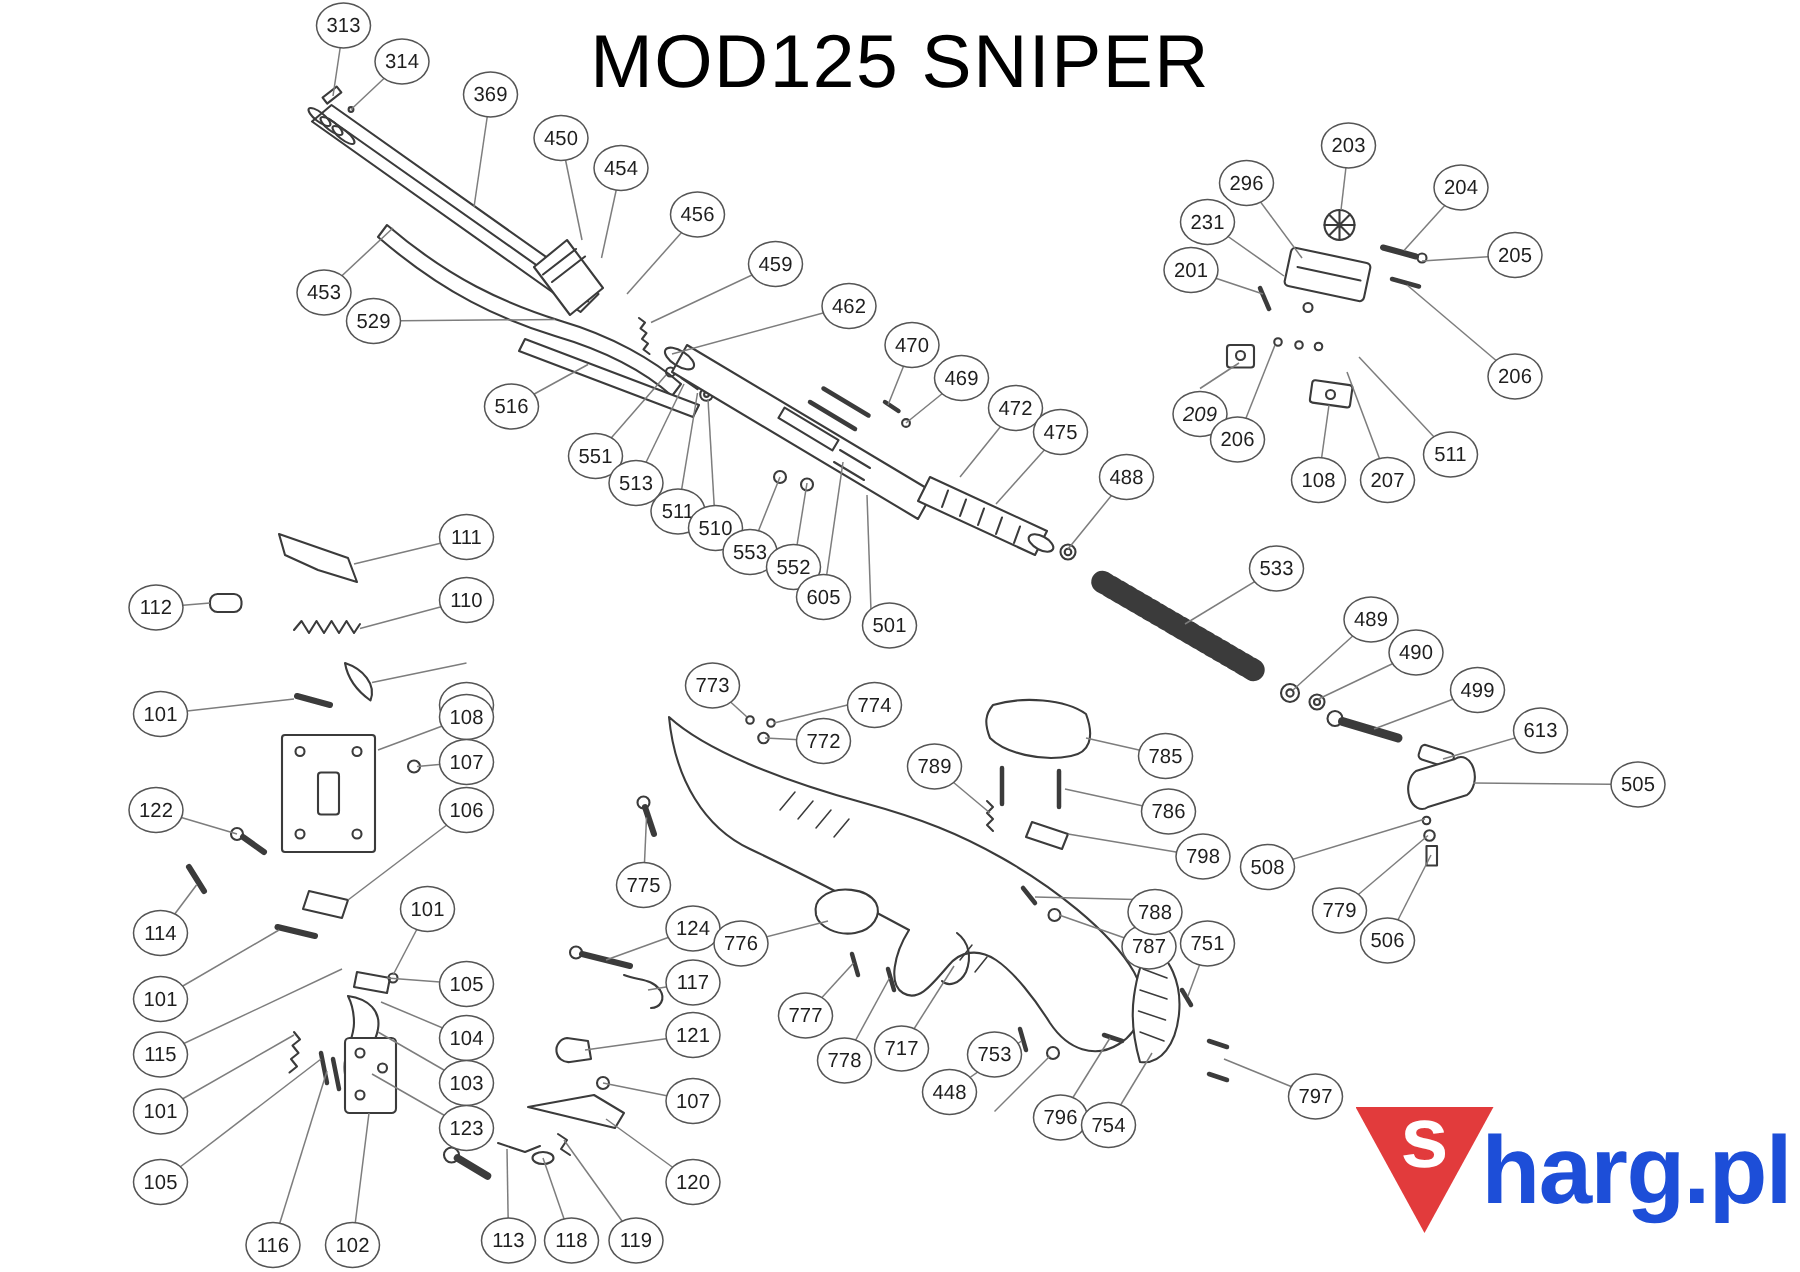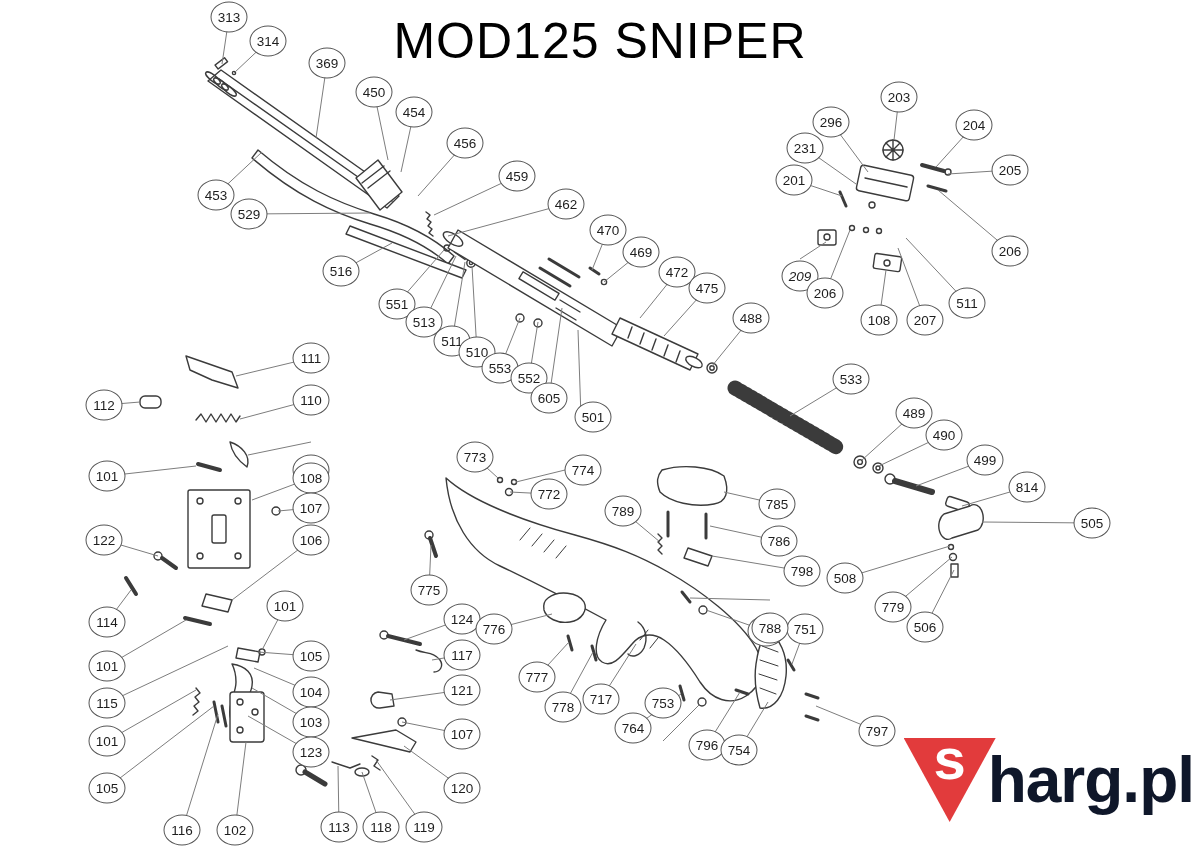--- a/index.html
+++ b/index.html
@@ -28,21 +28,21 @@
   .logo-tri {
     position:relative; width:92px; height:84px; background:#e23b3c;
     clip-path:polygon(0 0, 100% 0, 50% 100%);
     flex:0 0 auto;
   }
   .logo-s {
     position:absolute; top:-8px; left:50%; transform:translateX(-50%);
     color:#fff; font-weight:bold; font-size:58px; line-height:1;
   }
   .logo-text {
-    font-size:64px; font-weight:bold; color:#0f172a; letter-spacing:-1px;
+    font-size:64px; font-weight:bold; color:#1d4ed8; letter-spacing:-1px;
     margin-left:-8px; line-height:1;
   }
 </style>
 </head>
 <body>
 
 <div class="stage">
 
   <svg class="art" width="1200" height="848" viewBox="0 0 1200 848">
     <g stroke="#3b3b3b" stroke-width="1.4" fill="none" stroke-linecap="round" stroke-linejoin="round">
@@ -381,37 +381,37 @@
       <div class="balloon" style="left: 462px; top: 655px;">117</div>
       <div class="balloon" style="left: 462px; top: 619px;">124</div>
       <div class="balloon" style="left: 475px; top: 457px;">773</div>
       <div class="balloon" style="left: 583px; top: 470px;">774</div>
       <div class="balloon" style="left: 549px; top: 494px;">772</div>
       <div class="balloon" style="left: 429px; top: 590px;">775</div>
       <div class="balloon" style="left: 494px; top: 629px;">776</div>
       <div class="balloon" style="left: 537px; top: 677px;">777</div>
       <div class="balloon" style="left: 563px; top: 707px;">778</div>
       <div class="balloon" style="left: 601px; top: 699px;">717</div>
-      <div class="balloon" style="left: 633px; top: 728px;">764</div>
+      <div class="balloon" style="left: 633px; top: 728px;">448</div>
       <div class="balloon" style="left: 663px; top: 703px;">753</div>
       <div class="balloon" style="left: 707px; top: 745px;">796</div>
       <div class="balloon" style="left: 739px; top: 750px;">754</div>
       <div class="balloon" style="left: 877px; top: 731px;">797</div>
       <div class="balloon" style="left: 805px; top: 629px;">751</div>
       <div class="balloon" style="left: 766px; top: 631px;">787</div>
-      <div class="balloon" style="left: 770px; top: 628px;">788</div>
+      <div class="balloon" style="left: 770px; top: 608px;">788</div>
       <div class="balloon" style="left: 802px; top: 571px;">798</div>
       <div class="balloon" style="left: 779px; top: 541px;">786</div>
       <div class="balloon" style="left: 777px; top: 504px;">785</div>
       <div class="balloon" style="left: 623px; top: 511px;">789</div>
       <div class="balloon" style="left: 851px; top: 379px;">533</div>
       <div class="balloon" style="left: 914px; top: 413px;">489</div>
       <div class="balloon" style="left: 944px; top: 435px;">490</div>
       <div class="balloon" style="left: 985px; top: 460px;">499</div>
-      <div class="balloon" style="left: 1027px; top: 487px;">814</div>
+      <div class="balloon" style="left: 1027px; top: 487px;">613</div>
       <div class="balloon" style="left: 1092px; top: 523px;">505</div>
       <div class="balloon" style="left: 845px; top: 578px;">508</div>
       <div class="balloon" style="left: 893px; top: 607px;">779</div>
       <div class="balloon" style="left: 925px; top: 627px;">506</div>
     </div>
 
   <div class="logo">
     <div class="logo-tri">
       <span class="logo-s">s</span>
     </div>

